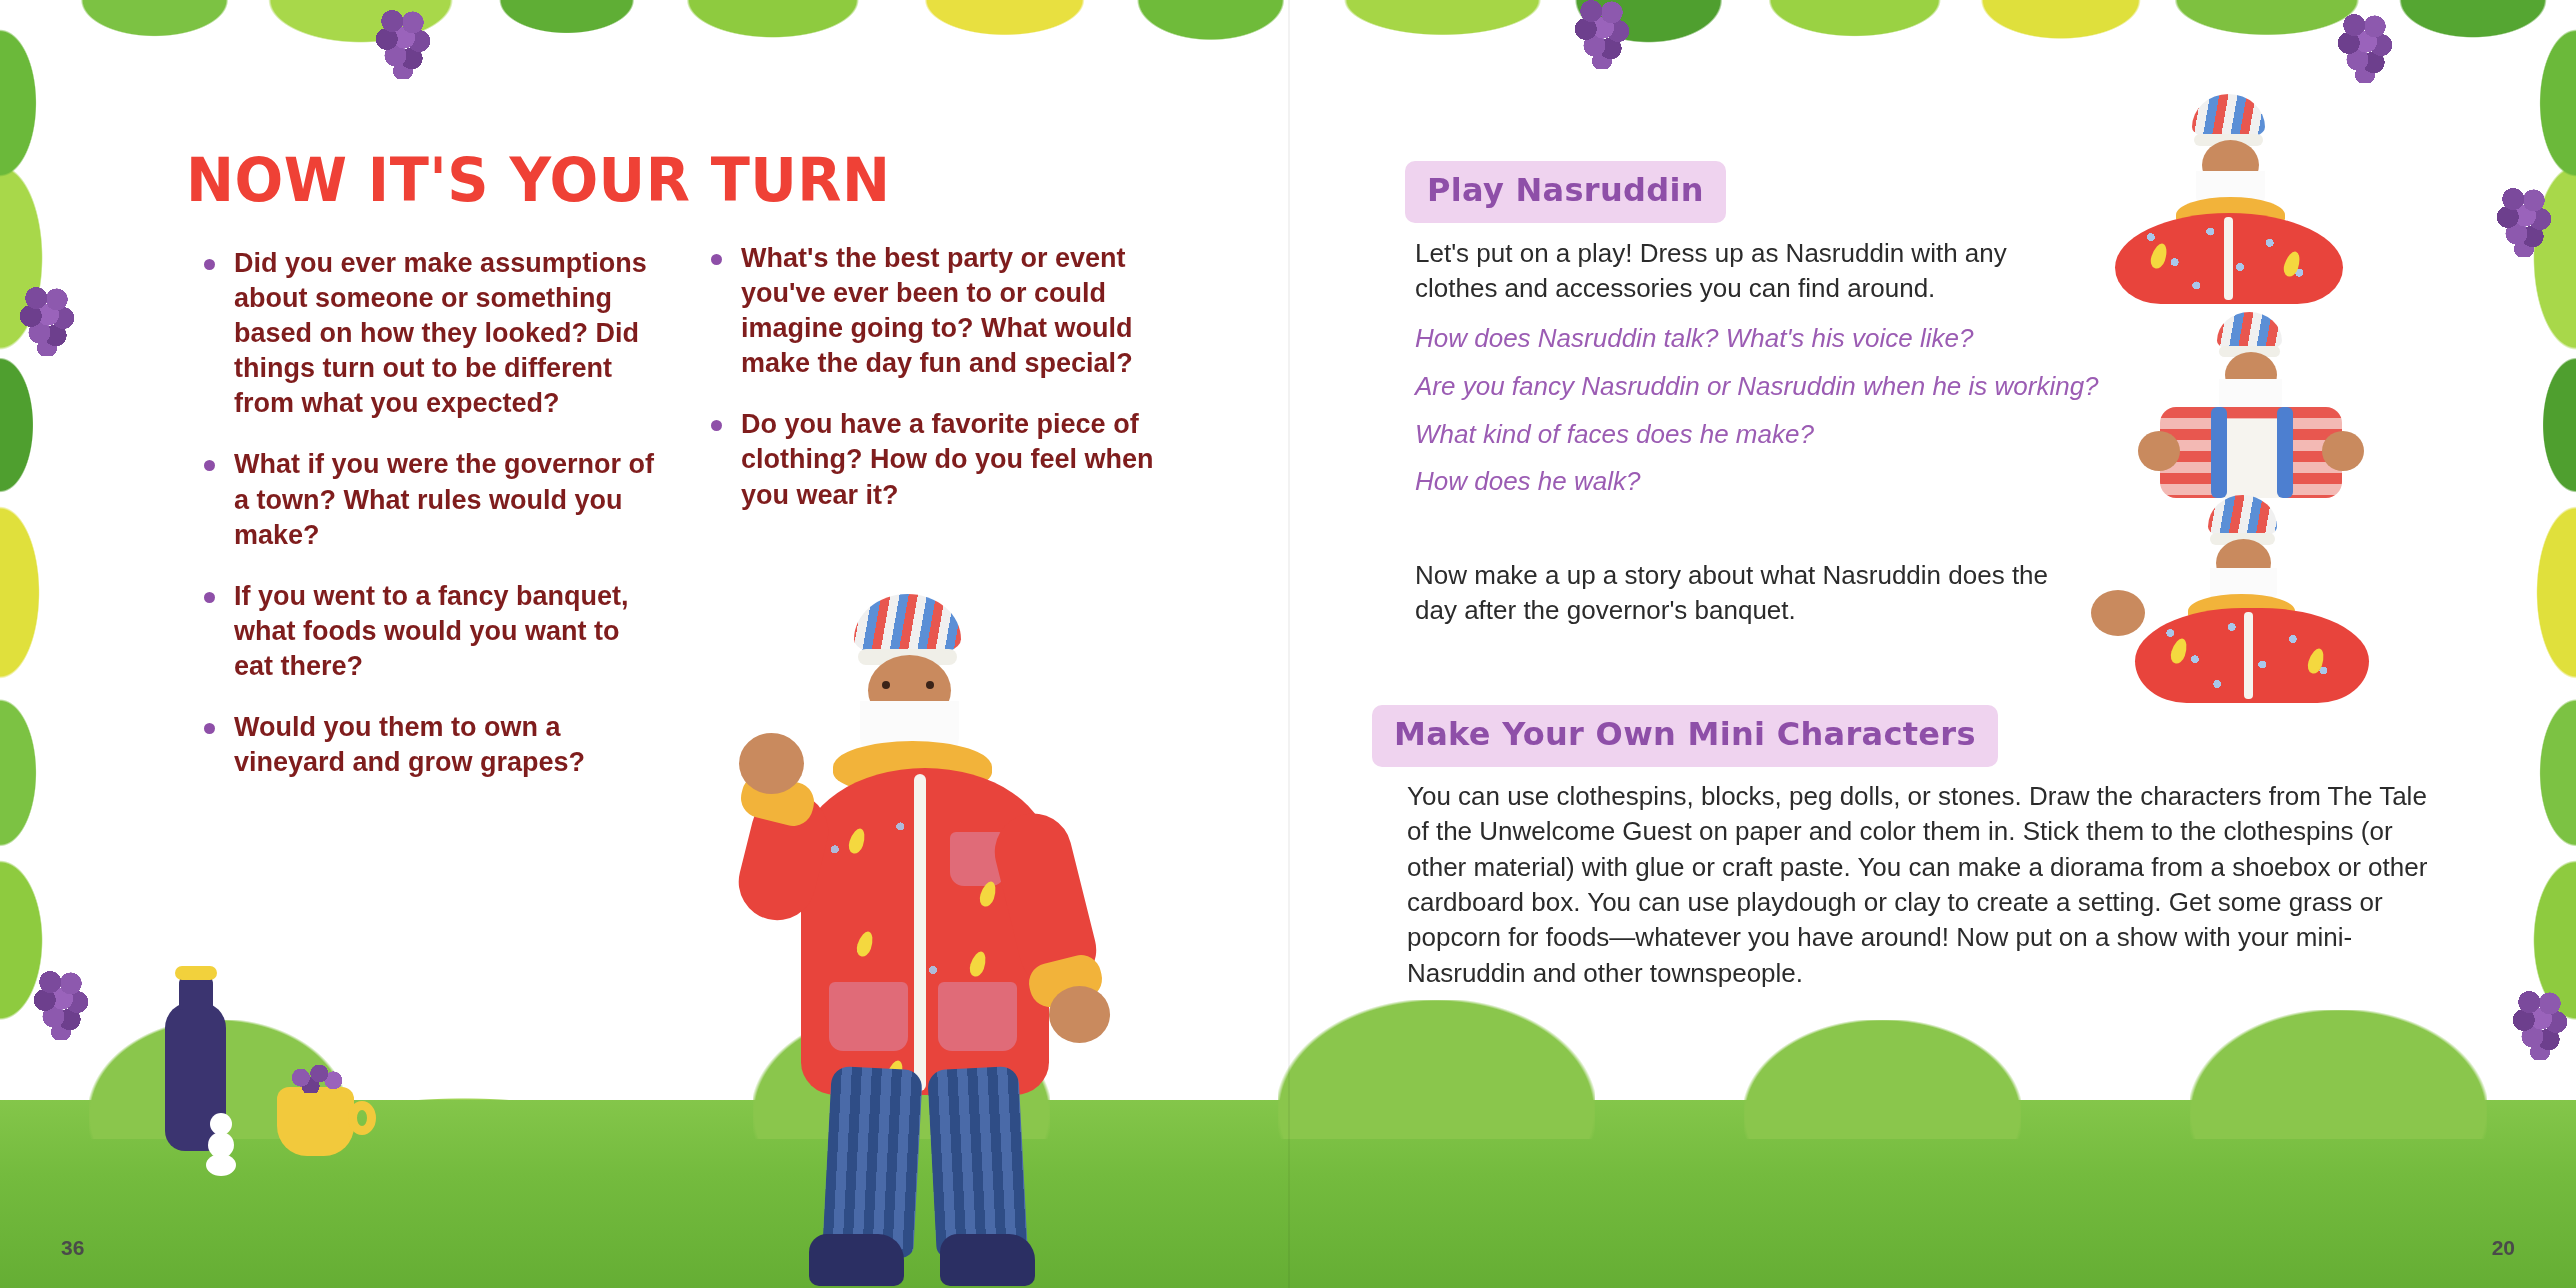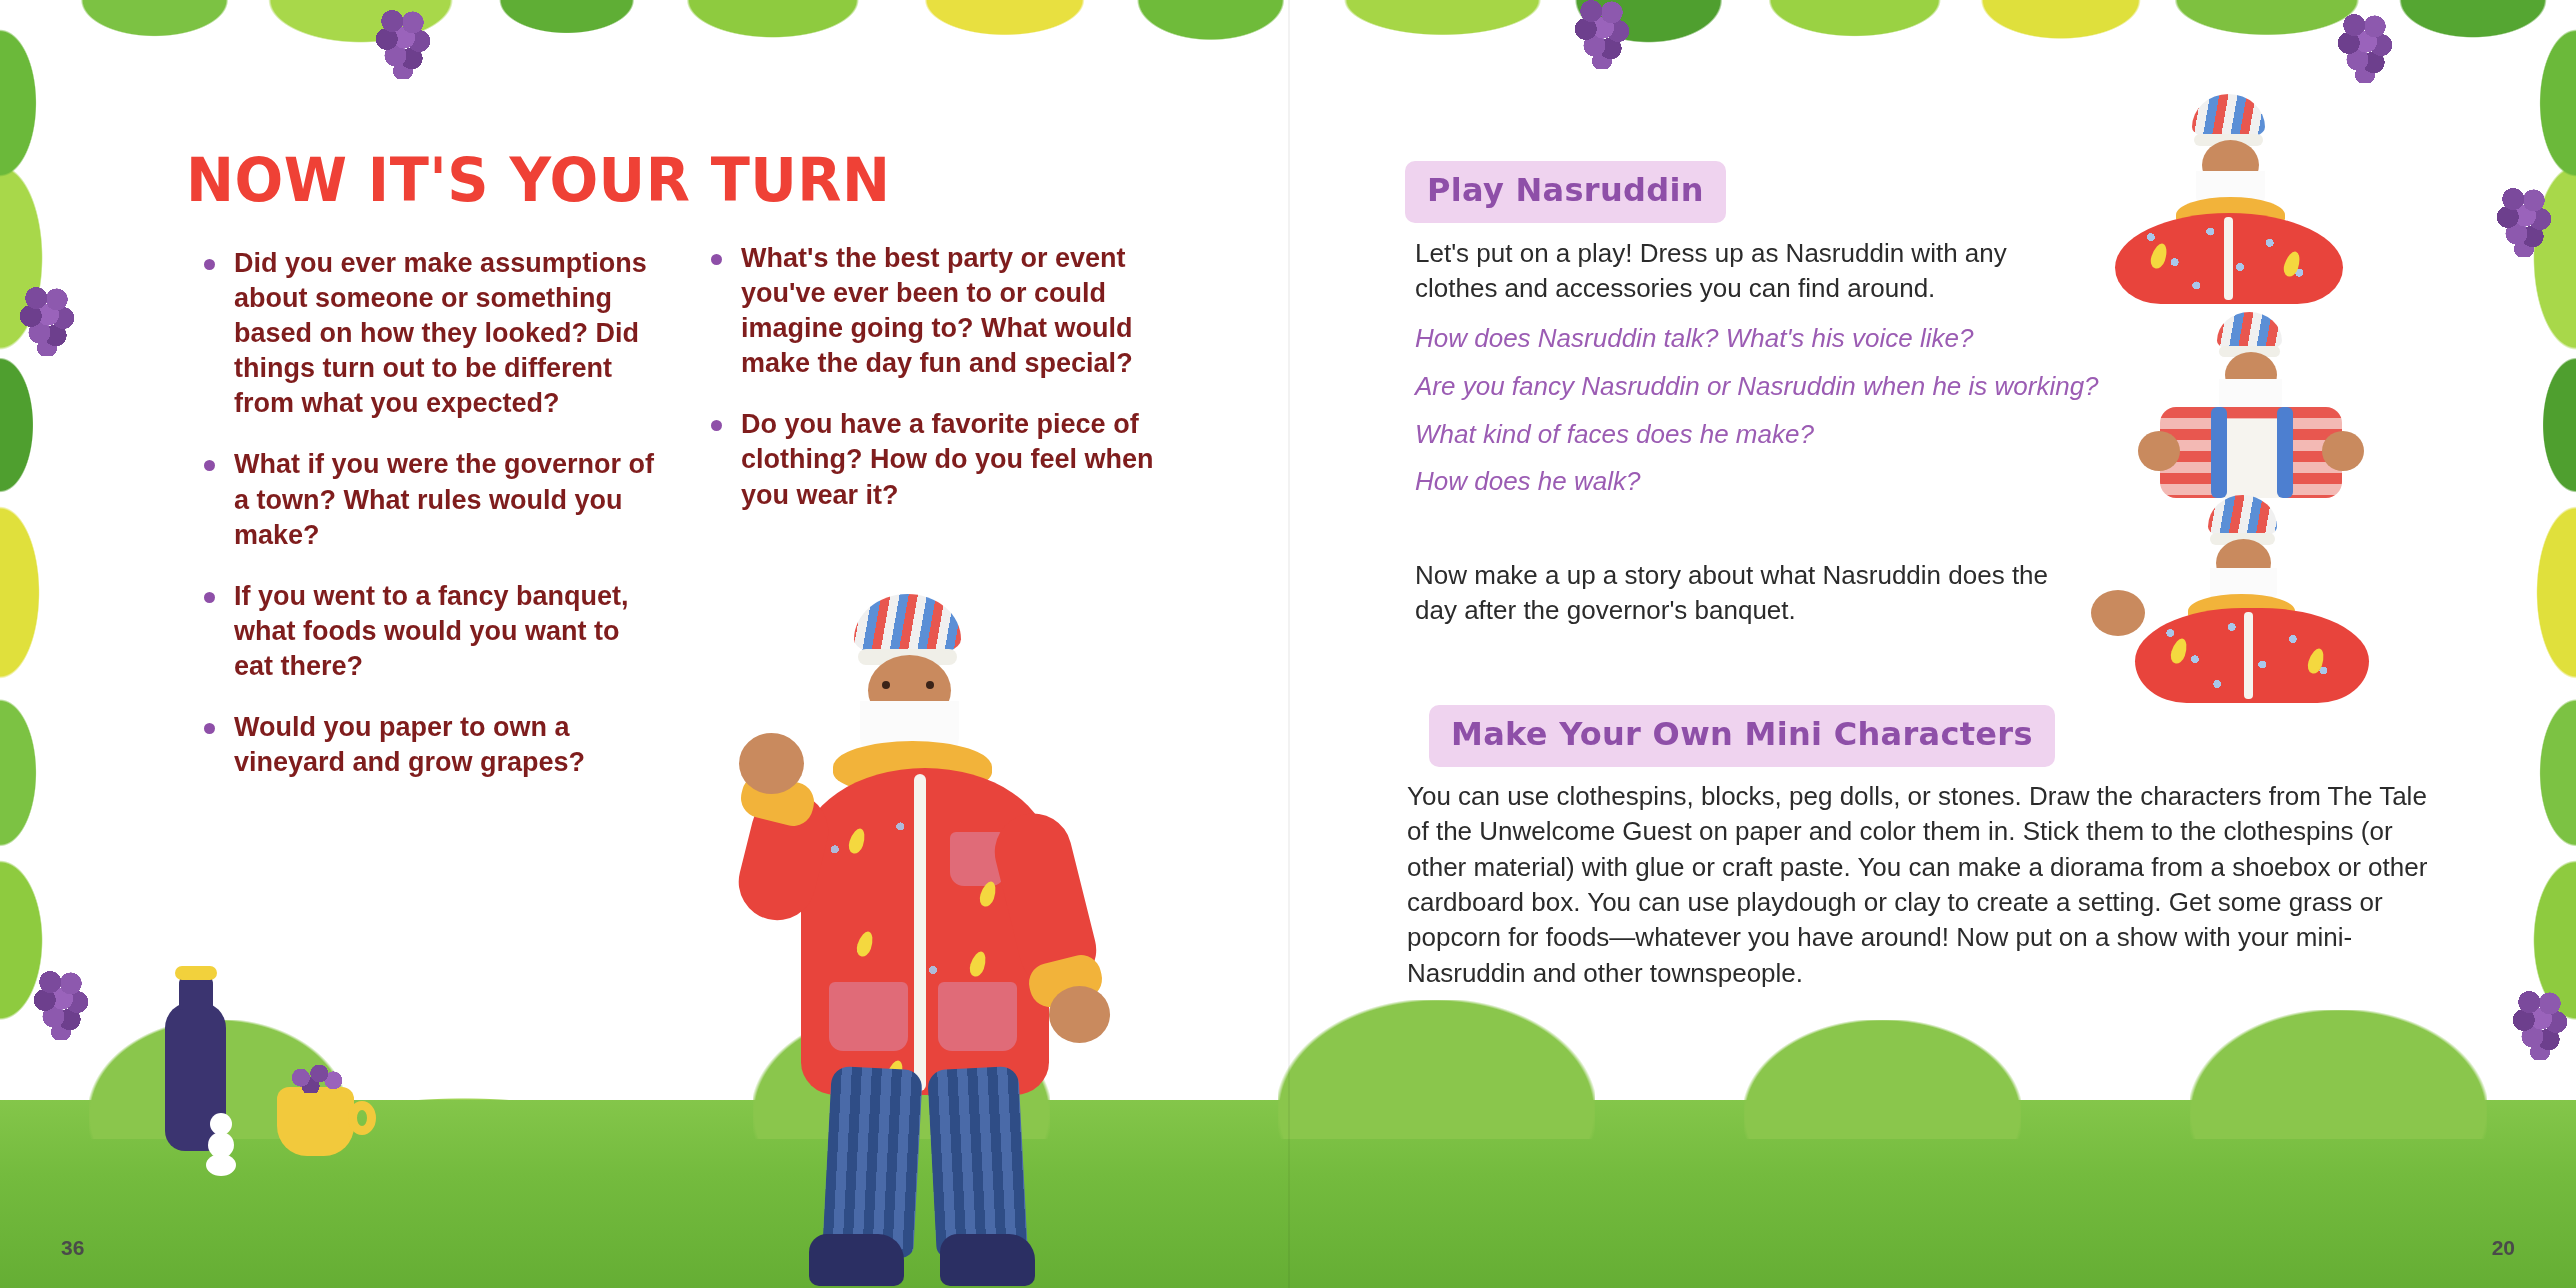--- a/index.html
+++ b/index.html
@@ -139,21 +139,21 @@
     background: #efd3ef;
     border-radius: 10px;
     padding: 10px 22px 14px 22px;
     font-family: "DejaVu Sans", sans-serif;
     font-weight: bold;
     font-size: 32px;
     color: #8e4fa8;
     letter-spacing: 0.3px;
   }
   #pill-play { left: 1405px; top: 161px; }
-  #pill-mini { left: 1429px; top: 705px; }
+  #pill-mini { left: 1372px; top: 705px; }
 
   .body-text {
     position: absolute;
     font-size: 26px;
     line-height: 1.36;
     color: #2b2b2b;
   }
   #play-intro { left: 1415px; top: 236px; width: 634px; }
   #play-outro { left: 1415px; top: 558px; width: 634px; }
   #mini-body  { left: 1407px; top: 779px; width: 1030px; }
@@ -246,21 +246,21 @@
   <div class="bush" style="left:2190px; width:297px; height:129px;"></div>
 
   <div class="spine"></div>
 
   <div class="headline">NOW IT'S YOUR TURN</div>
 
   <ul class="qlist" id="col-left">
     <li>Did you ever make assumptions about someone or something based on how they looked? Did things turn out to be different from what you expected?</li>
     <li>What if you were the governor of a town? What rules would you make?</li>
     <li>If you went to a fancy banquet, what foods would you want to eat there?</li>
-    <li>Would you paper to own a vineyard and grow grapes?</li>
+    <li>Would you them to own a vineyard and grow grapes?</li>
   </ul>
 
   <ul class="qlist" id="col-right">
     <li>What's the best party or event you've ever been to or could imagine going to? What would make the day fun and special?</li>
     <li>Do you have a favorite piece of clothing? How do you feel when you wear it?</li>
   </ul>
 
   <div class="art" id="jug">
     <div style="position:absolute;left:16px;top:36px;width:61px;height:149px;background:#3b3470;border-radius:26px 26px 20px 20px;"></div>
     <div style="position:absolute;left:30px;top:6px;width:34px;height:38px;background:#3b3470;border-radius:12px 12px 4px 4px;"></div>

